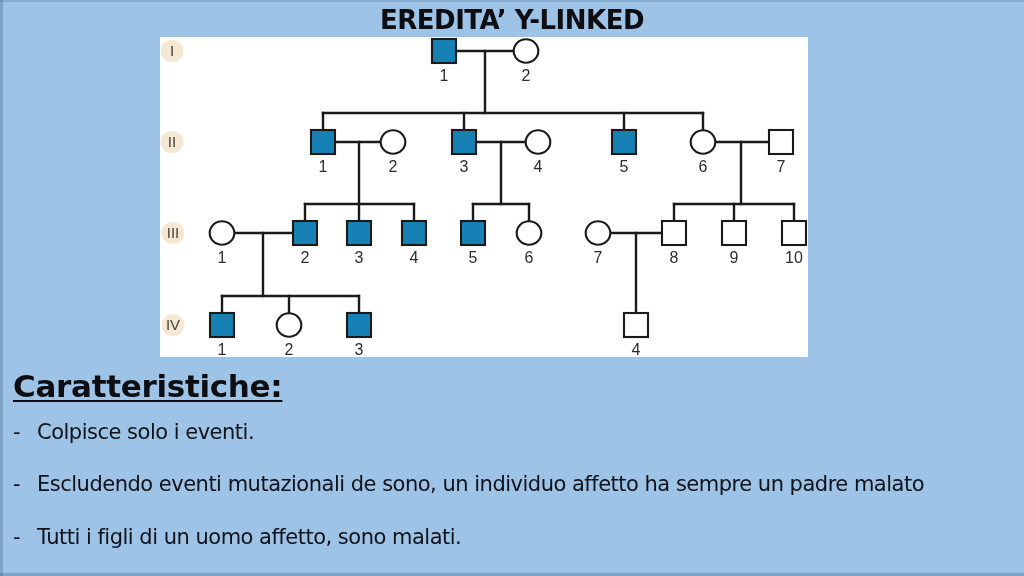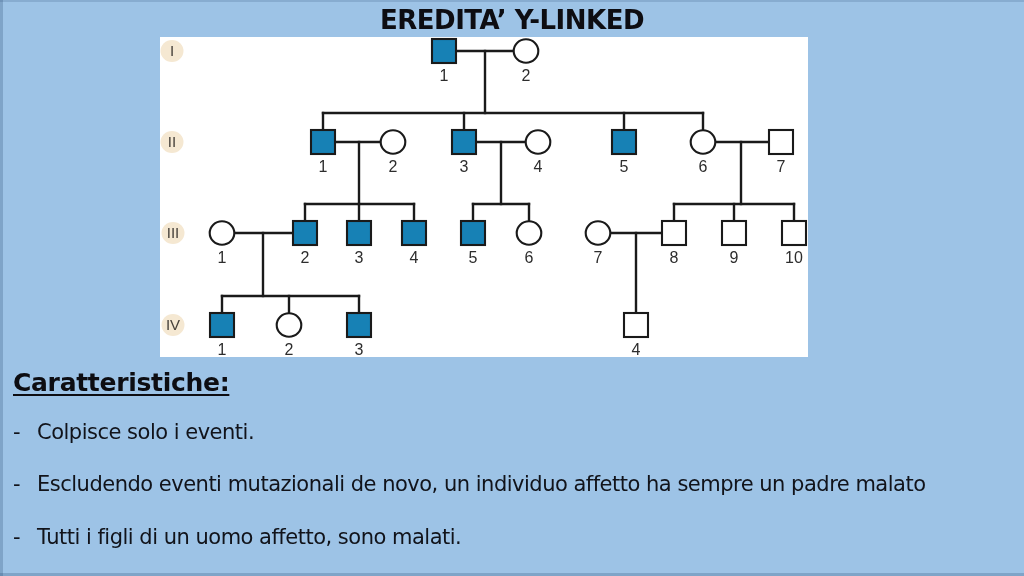--- a/index.html
+++ b/index.html
@@ -20,21 +20,21 @@
     position:absolute;left:160px;top:37px;width:648px;height:320px;
     background:#ffffff;
   }
   .pedigree-panel svg{display:block;width:648px;height:320px;}
   line.rel{stroke:#1a1a1a;stroke-width:2.4;stroke-linecap:square;}
   .sym{stroke:#1a1a1a;stroke-width:2.1;}
   text.num{font-family:"Liberation Sans","DejaVu Sans",sans-serif;font-size:16px;fill:#2d2d2d;text-anchor:middle;}
   text.roman{font-family:"Liberation Sans","DejaVu Sans",sans-serif;font-size:15px;fill:#46413a;text-anchor:middle;}
   .charr{position:absolute;left:13px;color:#0d0d12;}
   .char-heading{
-    top:368px;font-size:25px;font-weight:bold;
+    top:368px;font-size:31px;font-weight:bold;
     text-decoration:underline;text-underline-offset:3px;text-decoration-thickness:2px;
     letter-spacing:-0.3px;
   }
   .bullet{display:flex;font-size:21px;letter-spacing:-0.5px;color:#11131a;}
   .bullet .marker{width:24px;flex:0 0 24px;}
   .bullet-1{top:420px;}
   .bullet-2{top:472px;}
   .bullet-3{top:525px;}
 </style>
 </head>
@@ -137,21 +137,21 @@
 
   <div class="charr char-heading">Caratteristiche:</div>
 
   <div class="charr bullet bullet-1">
     <span class="marker">-</span>
     <span>Colpisce solo i eventi.</span>
   </div>
 
   <div class="charr bullet bullet-2">
     <span class="marker">-</span>
-    <span>Escludendo eventi mutazionali de novo, un individuo affetto ha sempre un padre malato</span>
+    <span>Escludendo eventi mutazionali de sono, un individuo affetto ha sempre un padre malato</span>
   </div>
 
   <div class="charr bullet bullet-3">
     <span class="marker">-</span>
     <span>Tutti i figli di un uomo affetto, sono malati.</span>
   </div>
 
 </div>
 
 </body></html>

